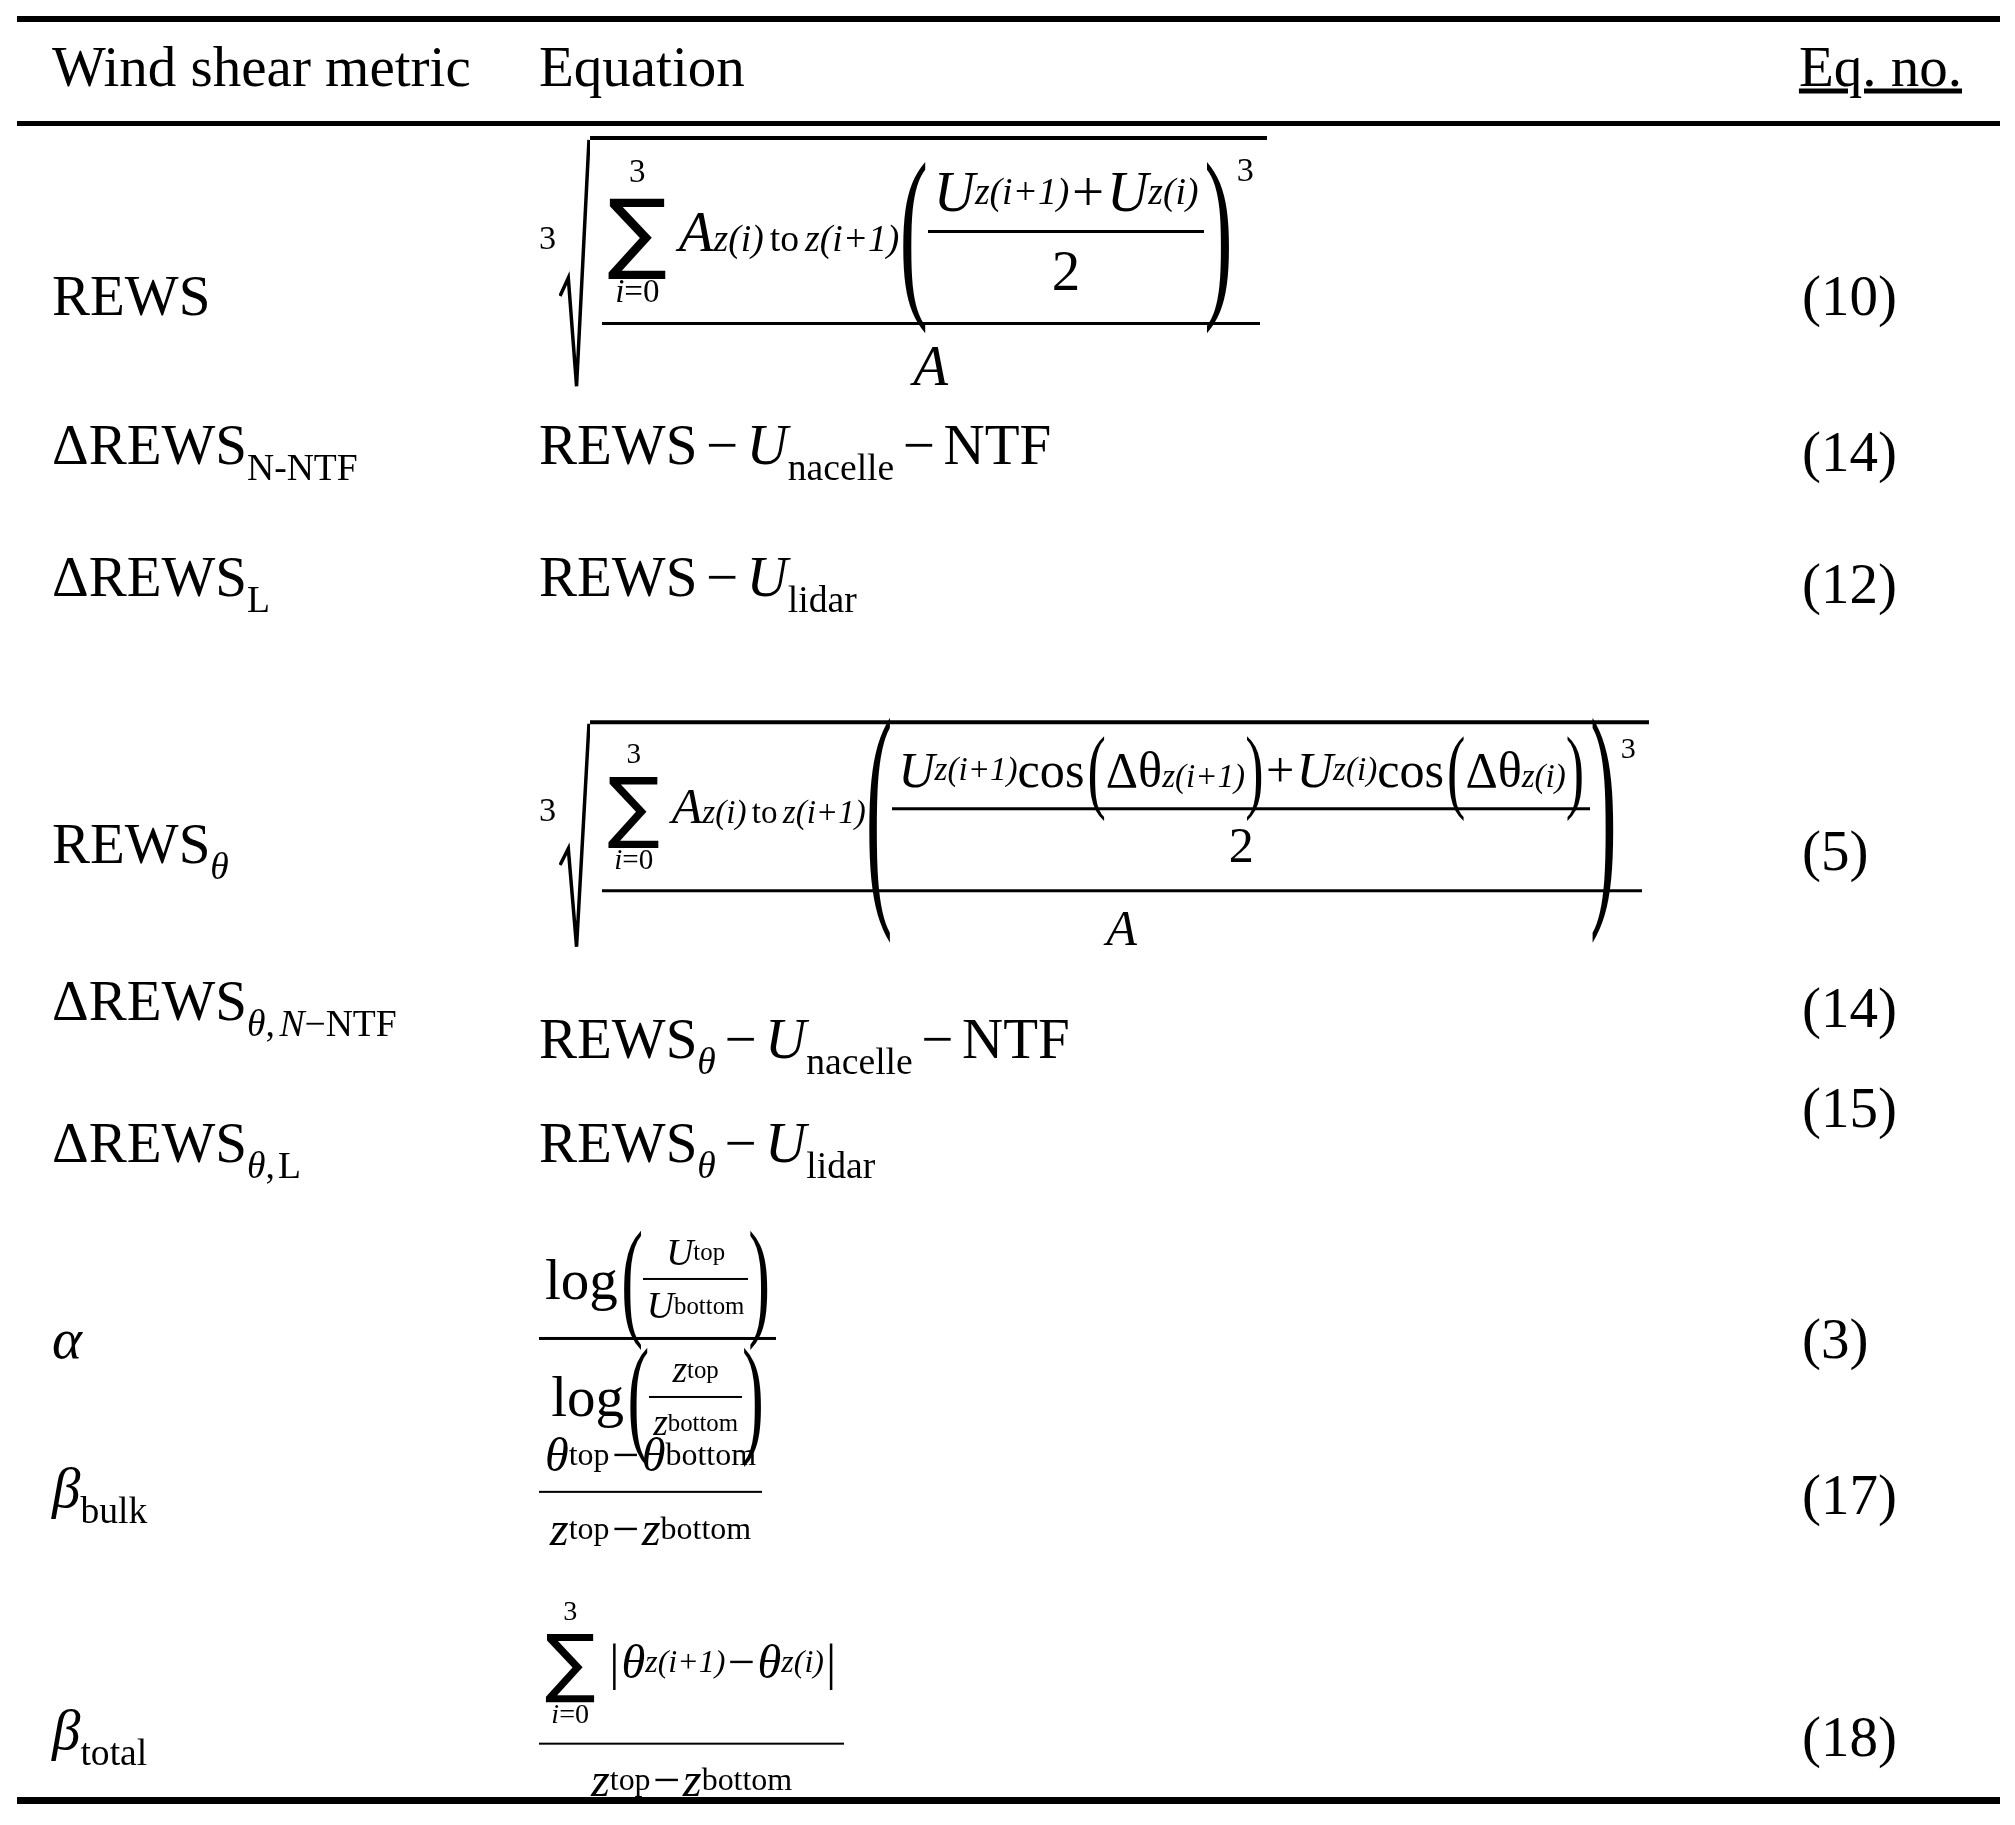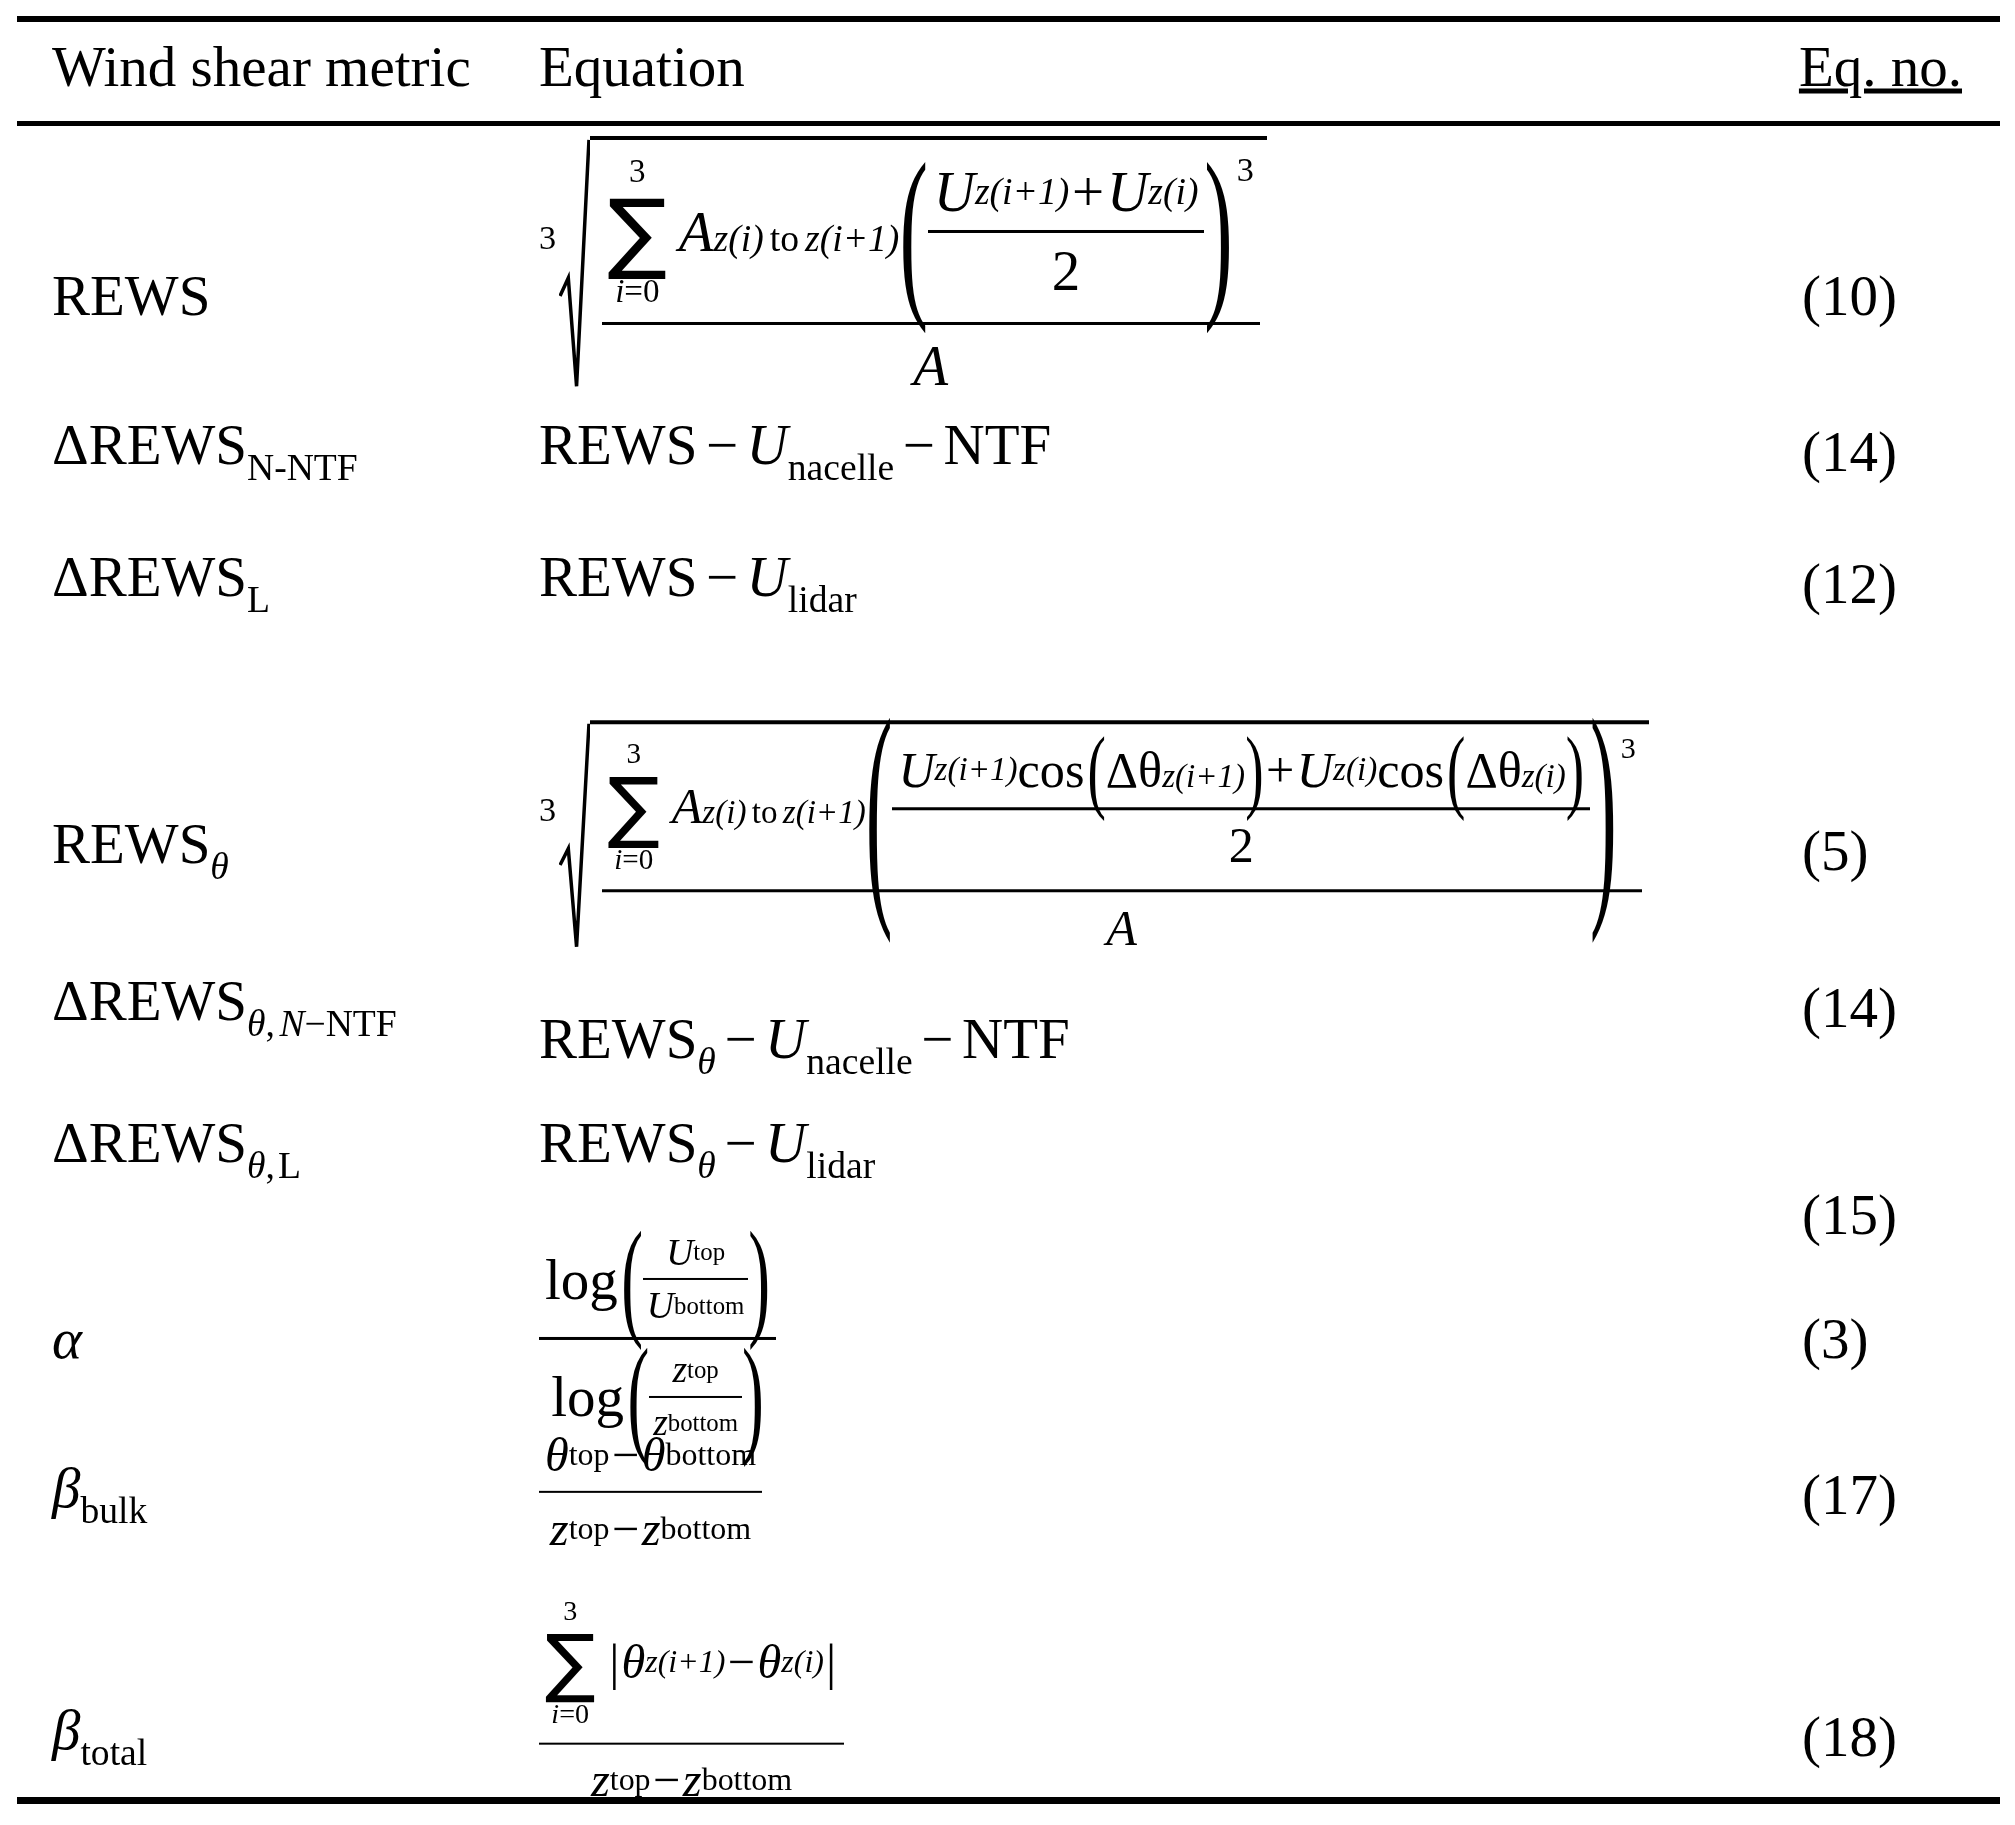--- a/index.html
+++ b/index.html
@@ -224,21 +224,21 @@
       <span>REWS</span><span class="sb it">θ</span><span class="op">−</span><span class="it">U</span><span class="sb">nacelle</span><span class="op">−</span><span>NTF</span>
     </span>
     <span class="cell n-col" style="top:1007px">(14)</span>
   </div>
 
   <div>
     <span class="cell m-col" style="top:1149px"><span>ΔREWS</span><span class="sb"><span class="it">θ</span><span style="margin-right:0.08em">,</span><span>L</span></span></span>
     <span class="cell e-col" style="top:1149px">
       <span>REWS</span><span class="sb it">θ</span><span class="op">−</span><span class="it">U</span><span class="sb">lidar</span>
     </span>
-    <span class="cell n-col" style="top:1214px">(15)</span>
+    <span class="cell n-col" style="top:1107px">(15)</span>
   </div>
 
   <div>
     <span class="cell m-col" style="top:1338px"><span class="it">α</span></span>
     <span class="cell e-col" style="top:1338px">
       <span class="frac">
         <span class="fn">
           <span class="fun">log</span>
           <span class="pg">
             <span class="bp" style="font-size:1.15em;--sy:2.0">(</span>

